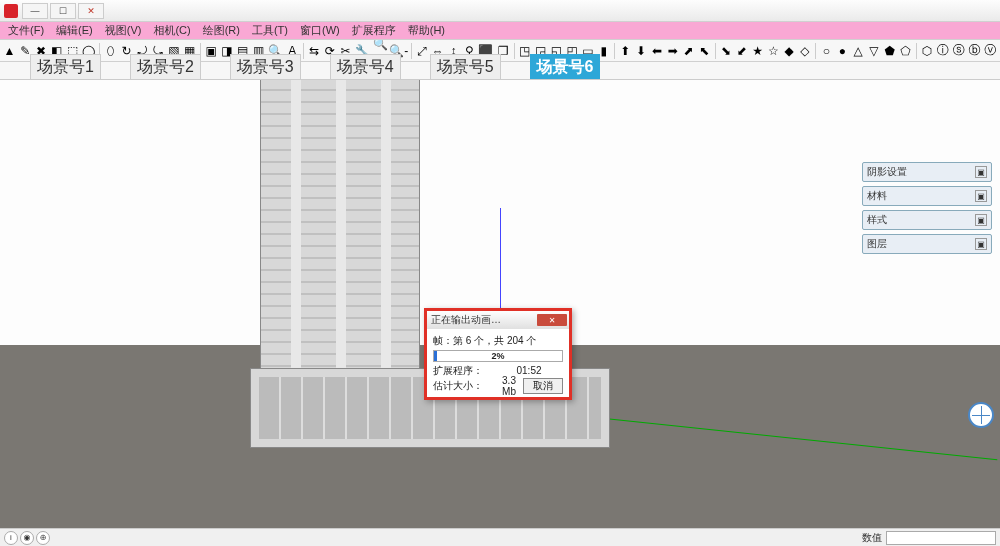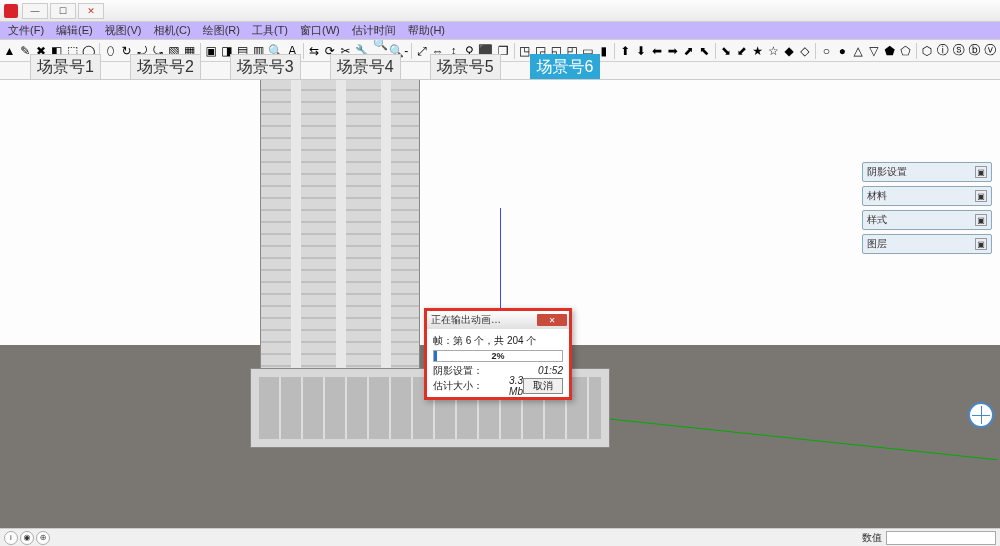--- a/index.html
+++ b/index.html
@@ -7,32 +7,32 @@
 
 
 .titlebar { height: 22px; background: linear-gradient(#fdfdfd, #eaeaea); display: flex; align-items: center; padding: 0 4px; border-bottom: 1px solid #d0d0d0; }
 .titlebar .app-icon { width: 14px; height: 14px; background: #d8232a; border-radius: 2px; margin-right: 4px; }
 .titlebar .title-text { flex: 1; color: #555; font-size: 11px; }
 .win-controls { display: flex; gap: 2px; }
 .win-btn { width: 26px; height: 16px; border: 1px solid #ccc; background: #f5f5f5; display: flex; align-items: center; justify-content: center; font-size: 9px; color: #444; cursor: default; }
 .win-btn.close { color: #c0392b; }
 
 
-.menubar { height: 18px; background: #c4b5fd; display: flex; align-items: center; padding: 0 2px; border-bottom: 1px solid #d0d0d0; }
+.menubar { height: 18px; background: #f9a8d4; display: flex; align-items: center; padding: 0 2px; border-bottom: 1px solid #d0d0d0; }
 .menubar span { padding: 0 6px; font-size: 11px; color: #333; cursor: default; }
 
 
 .toolbar { height: 22px; background: #f7f7f7; display: flex; align-items: center; padding: 0 2px; border-bottom: 1px solid #d0d0d0; gap: 1px; overflow: hidden; }
 .tool { width: 18px; height: 18px; display: flex; align-items: center; justify-content: center; border: 1px solid transparent; cursor: default; font-size: 12px; }
 .tsep { width: 1px; height: 16px; background: #ccc; margin: 0 2px; }
 
 
 .scenetabs { height: 18px; background: #f7f7f7; border-bottom: 1px solid #ccc; display: flex; align-items: flex-end; padding: 0 2px; }
 .scenetab { padding: 2px 6px 1px 6px; font-size: 16px; color: #333; border: 1px solid #ccc; border-bottom: none; background: #eee; margin-right: 1px; cursor: default; margin-left: 28px; }
-.scenetab.active { background: #2da7d8; color: #fff; border-color: #2da7d8; }
+.scenetab.active { background: #2da7d8; color: #fff; border-color: #2da7d8; font-weight: bold; }
 
 
 .viewport { position: absolute; top: 80px; left: 0; right: 0; bottom: 18px; background: #22c55e; overflow: hidden; }
 .sky { position: absolute; inset: 0; background: #fdfdfd; }
 .ground { position: absolute; left: -50px; right: -50px; bottom: 0; height: 190px; background: #7a7772; transform: perspective(600px) rotateX(6deg); transform-origin: bottom; }
 .axis-green { position: absolute; bottom: 120px; left: 500px; width: 500px; height: 1px; background: #0a0; transform-origin: left; transform: rotate(6deg); }
 .axis-blue { position: absolute; bottom: 120px; left: 500px; width: 1px; height: 200px; background: #44f; }
 
 
 .building { position: absolute; left: 260px; bottom: 80px; width: 200px; height: 370px; }
@@ -51,21 +51,21 @@
 
 .dlg-wrap { position: absolute; left: 424px; top: 228px; width: 148px; border: 3px solid #e03026; background: #fff; box-shadow: 2px 2px 6px rgba(0,0,0,0.3); }
 .dlg-title { height: 18px; background: linear-gradient(#fefefe, #e0e0e0); display: flex; align-items: center; justify-content: space-between; padding: 0 2px 0 4px; font-size: 10px; color: #333; }
 .dlg-close { width: 30px; height: 12px; background: #c94b3c; color: #fff; display: flex; align-items: center; justify-content: center; font-size: 8px; border-radius: 1px; }
 .dlg-body { padding: 4px 6px; font-size: 10px; color: #222; }
 .dlg-row { display: flex; align-items: center; height: 15px; }
 .prog-outer { width: 100%; height: 12px; border: 1px solid #aaa; position: relative; margin: 2px 0 1px 0; background: #fff; }
 .prog-inner { position: absolute; left: 0; top: 0; bottom: 0; width: 2%; background: #2a6fd6; }
 .prog-pct { position: absolute; inset: 0; display: flex; align-items: center; justify-content: center; font-size: 9px; font-weight: bold; }
 .dlg-row .lab { width: 50px; }
-.dlg-row .val { flex: 1; text-align: right; padding-left: 12px; font-style: italic; }
+.dlg-row .val { flex: 1; text-align: center; padding-left: 12px; }
 .dlg-cancel { width: 40px; height: 16px; border: 1px solid #888; background: #f0f0f0; font-size: 10px; display: flex; align-items: center; justify-content: center; margin-left: auto; font-family: Liberation Serif, serif; }
 
 
 .view-nav { position: absolute; right: 6px; bottom: 100px; width: 26px; height: 26px; border: 2px solid #4a87c7; border-radius: 50%; background: #fff; }
 .view-nav::before, .view-nav::after { content: ""; position: absolute; background: #4a87c7; }
 .view-nav::before { left: 50%; top: 2px; bottom: 2px; width: 1px; }
 .view-nav::after { top: 50%; left: 2px; right: 2px; height: 1px; }
 
 
 .statusbar { position: absolute; left: 0; right: 0; bottom: 0; height: 18px; background: #f0f0f0; border-top: 1px solid #ccc; display: flex; align-items: center; padding: 0 4px; font-size: 10px; color: #333; }
@@ -88,21 +88,21 @@
 </div>
 
 <div class="menubar" id="menubar">
     <span>文件(F)</span>
     <span>编辑(E)</span>
     <span>视图(V)</span>
     <span>相机(C)</span>
     <span>绘图(R)</span>
     <span>工具(T)</span>
     <span>窗口(W)</span>
-    <span>估计时间</span>
+    <span>扩展程序</span>
     <span>帮助(H)</span>
   </div>
 
 <div class="toolbar" id="toolbar">
     <div class="tool">▲</div>
     <div class="tool">✎</div>
     <div class="tool">✖</div>
     <div class="tool">◧</div>
     <div class="tool">⬚</div>
     <div class="tool">◯</div>
@@ -229,21 +229,21 @@
     </div>
     <div class="dlg-body">
       <div class="dlg-row">
           <span>帧：第 6 个，共 204 个</span>
         </div>
       <div class="prog-outer">
         <div class="prog-inner"></div>
         <div class="prog-pct">2%</div>
       </div>
       <div class="dlg-row">
-        <span class="lab">阴影设置：</span>
+        <span class="lab">扩展程序：</span>
         <span class="val">01:52</span>
       </div>
       <div class="dlg-row">
         <span class="lab">估计大小：</span>
         <span class="val">3.3 Mb</span>
         <div class="dlg-cancel">取消</div>
       </div>
     </div>
   </div>
 

